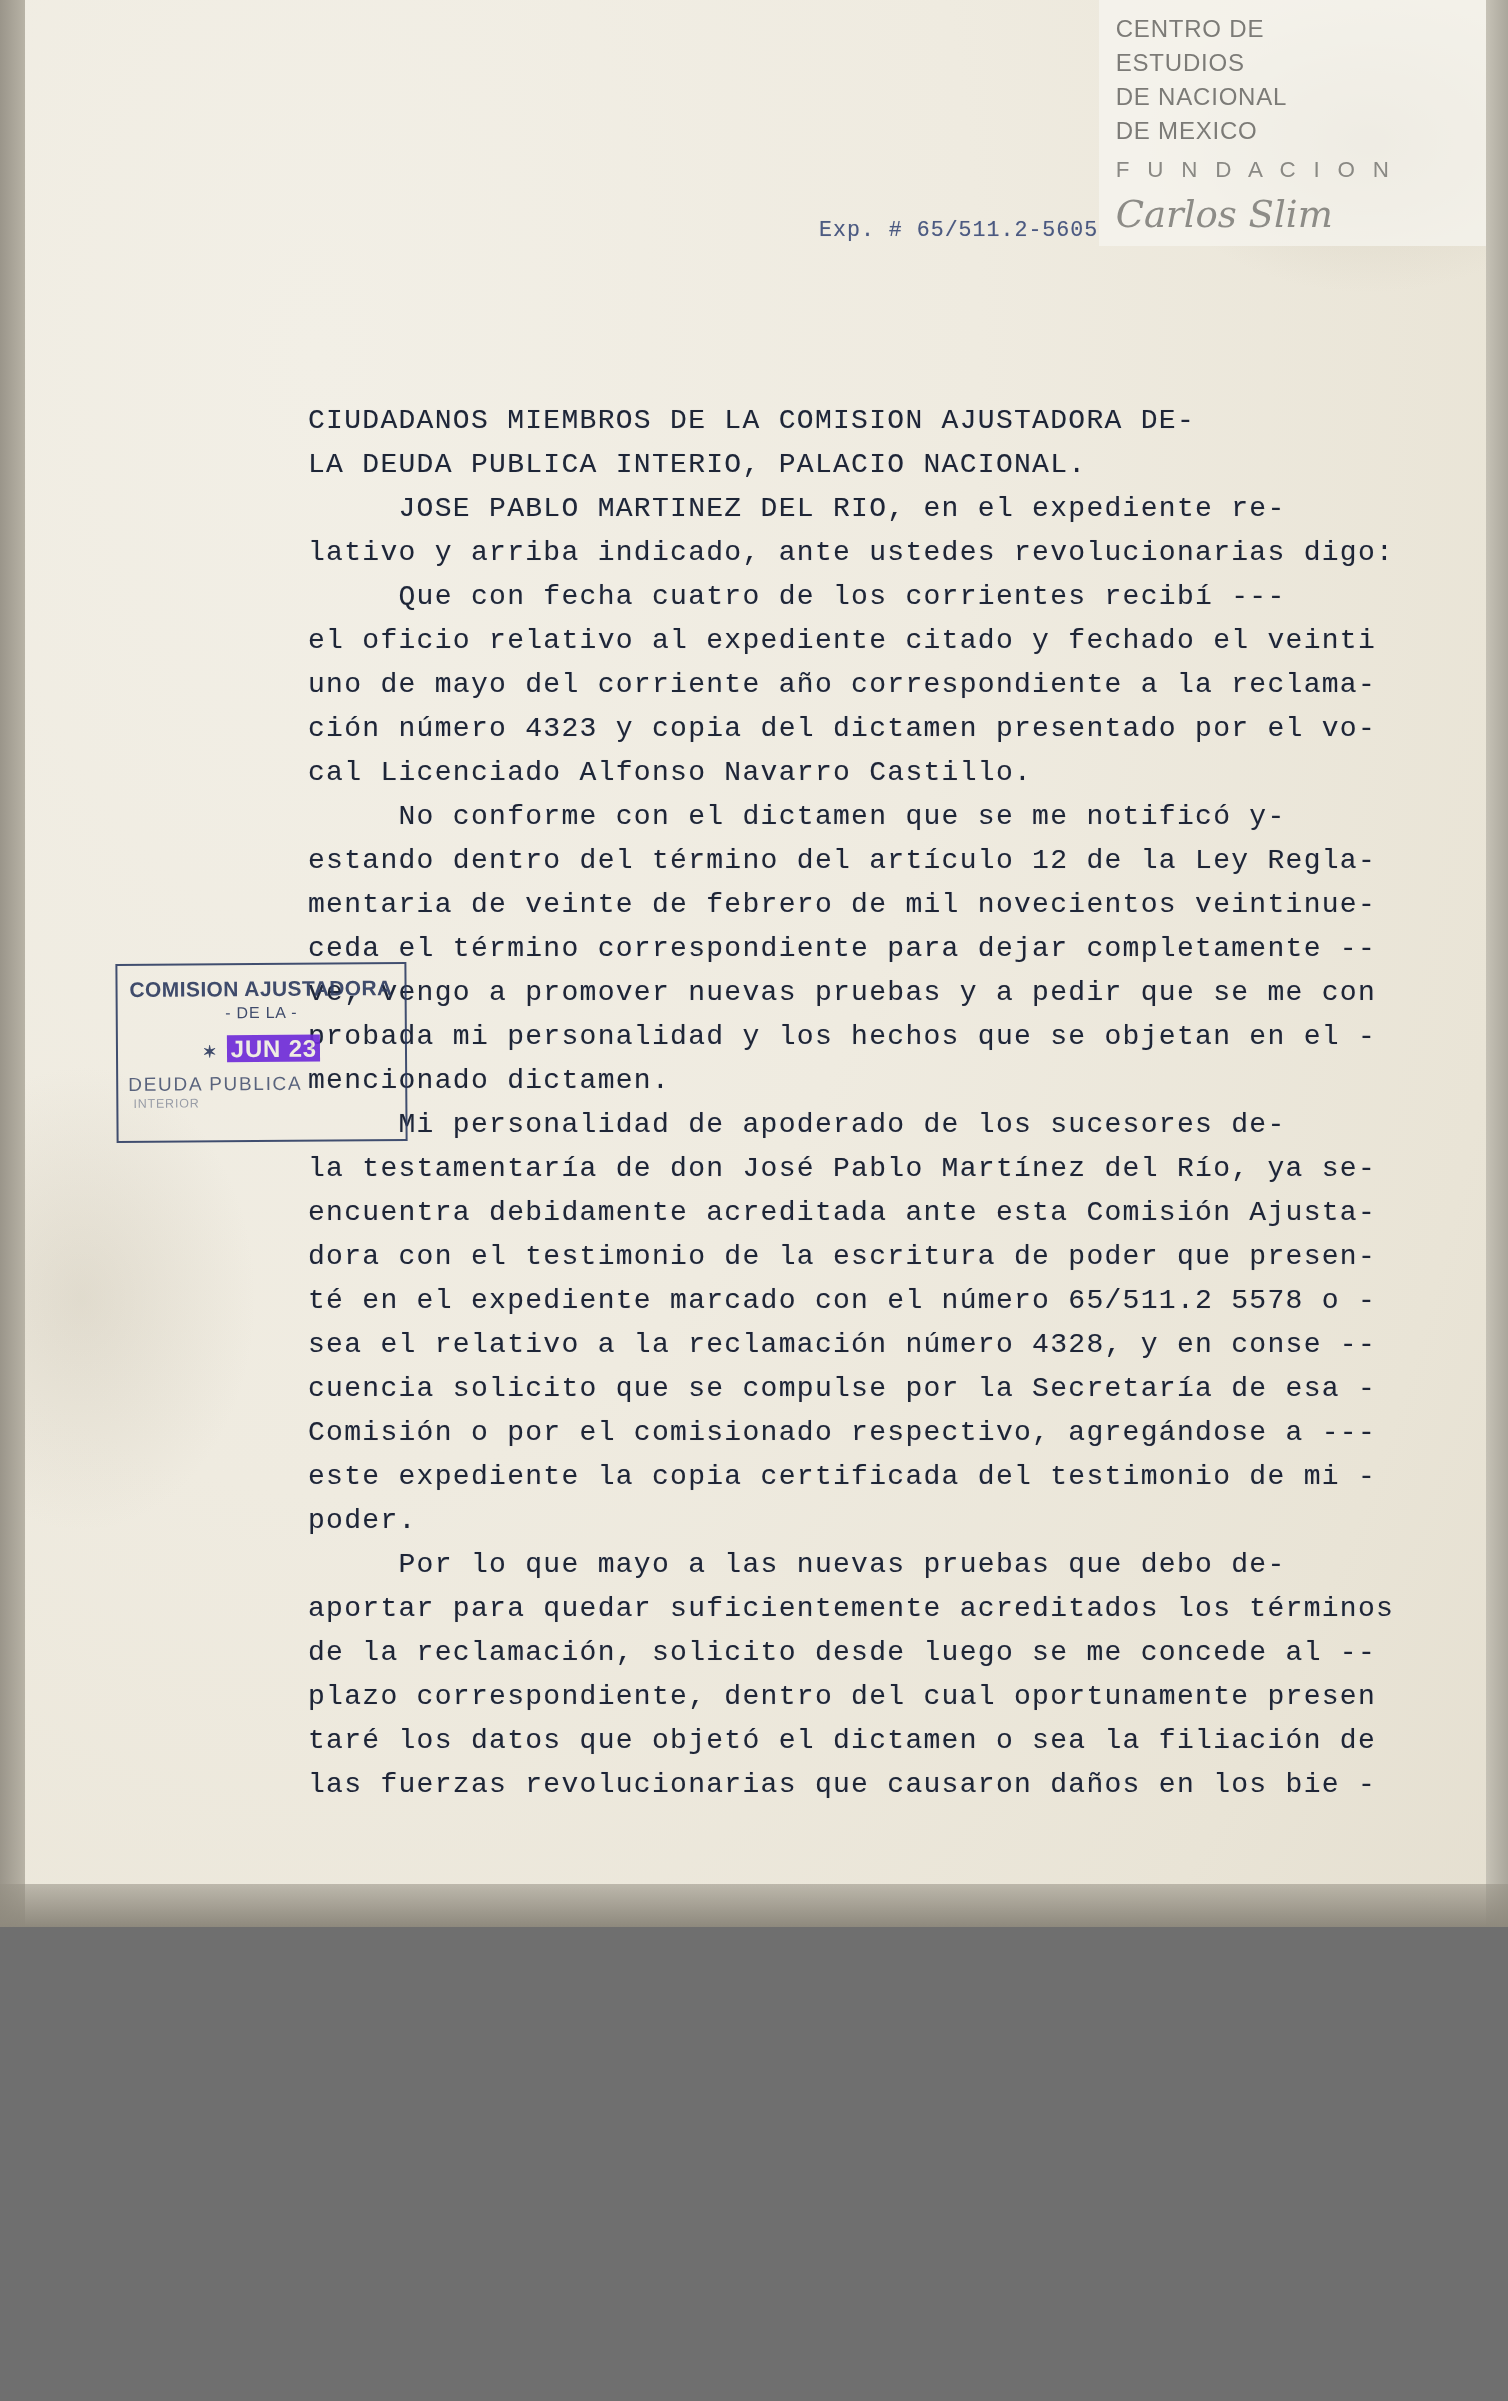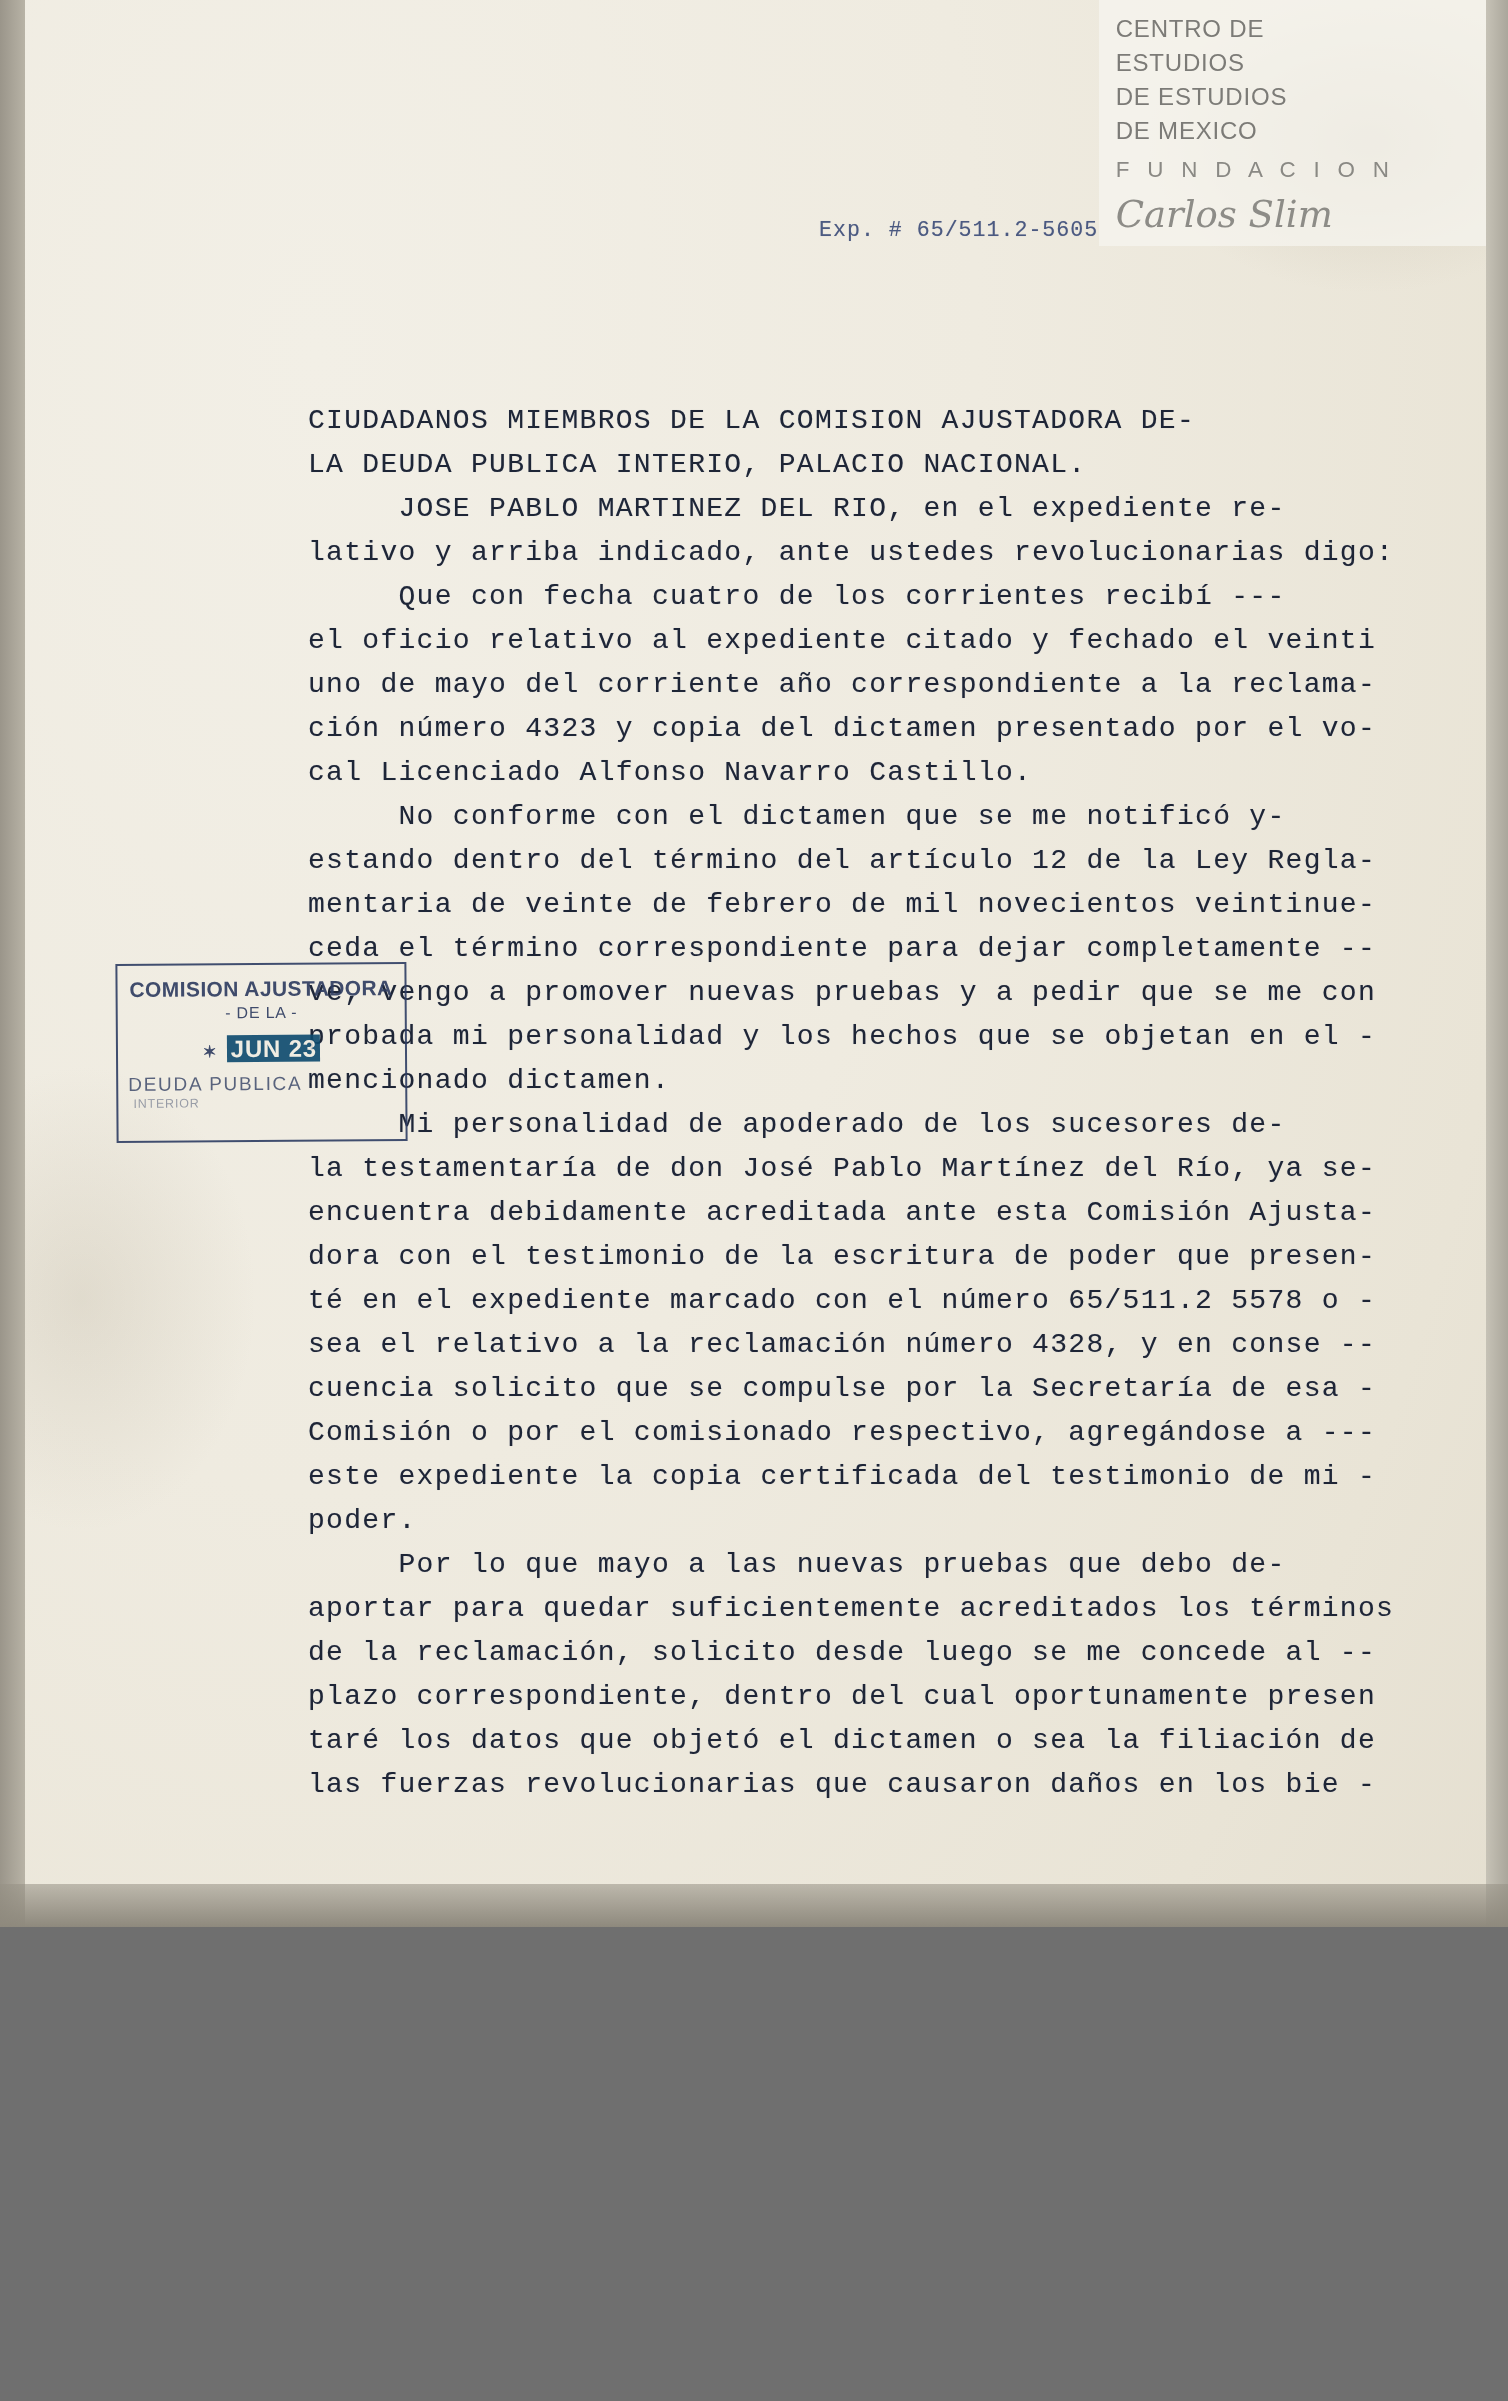--- a/index.html
+++ b/index.html
@@ -173,21 +173,21 @@
     top: 70px;
     left: 0;
     width: 100%;
     text-align: center;
     font-size: 24px;
     font-weight: bold;
     letter-spacing: 0.8px;
   }
   #stamp .st-date .star { font-size: 16.6px; margin-right: 10px; }
   #stamp .st-date .daybox {
-    background: #0c4a6e;
+    background: #6d28d9;
     color: #efece2;
     padding: 0 3.3px;
   }
   #stamp .st-foot {
     position: absolute;
     top: 108px;
     left: 10px;
     font-size: 19px;
     letter-spacing: 1.7px;
     opacity: 0.85;
@@ -207,21 +207,21 @@
 <div id="page">
 
   <div id="sheet"></div>
   <div id="left-edge"></div>
   <div id="right-edge"></div>
   <div id="bottom-edge"></div>
 
   <div id="watermark">
     <div class="wline">CENTRO DE</div>
     <div class="wline">ESTUDIOS</div>
-    <div class="wline">DE ESTUDIOS</div>
+    <div class="wline">DE NACIONAL</div>
     <div class="wline">DE MEXICO</div>
     <div class="fundacion">F U N D A C I O N</div>
     <div class="signature">Carlos Slim</div>
   </div>
 
   <div class="tw" id="exp-line">Exp. # 65/511.2-5605</div>
 
   <div id="body-block">
     <span class="ln">CIUDADANOS MIEMBROS DE LA COMISION AJUSTADORA DE-</span>
     <span class="ln">LA DEUDA PUBLICA INTERIO, PALACIO NACIONAL.</span>

